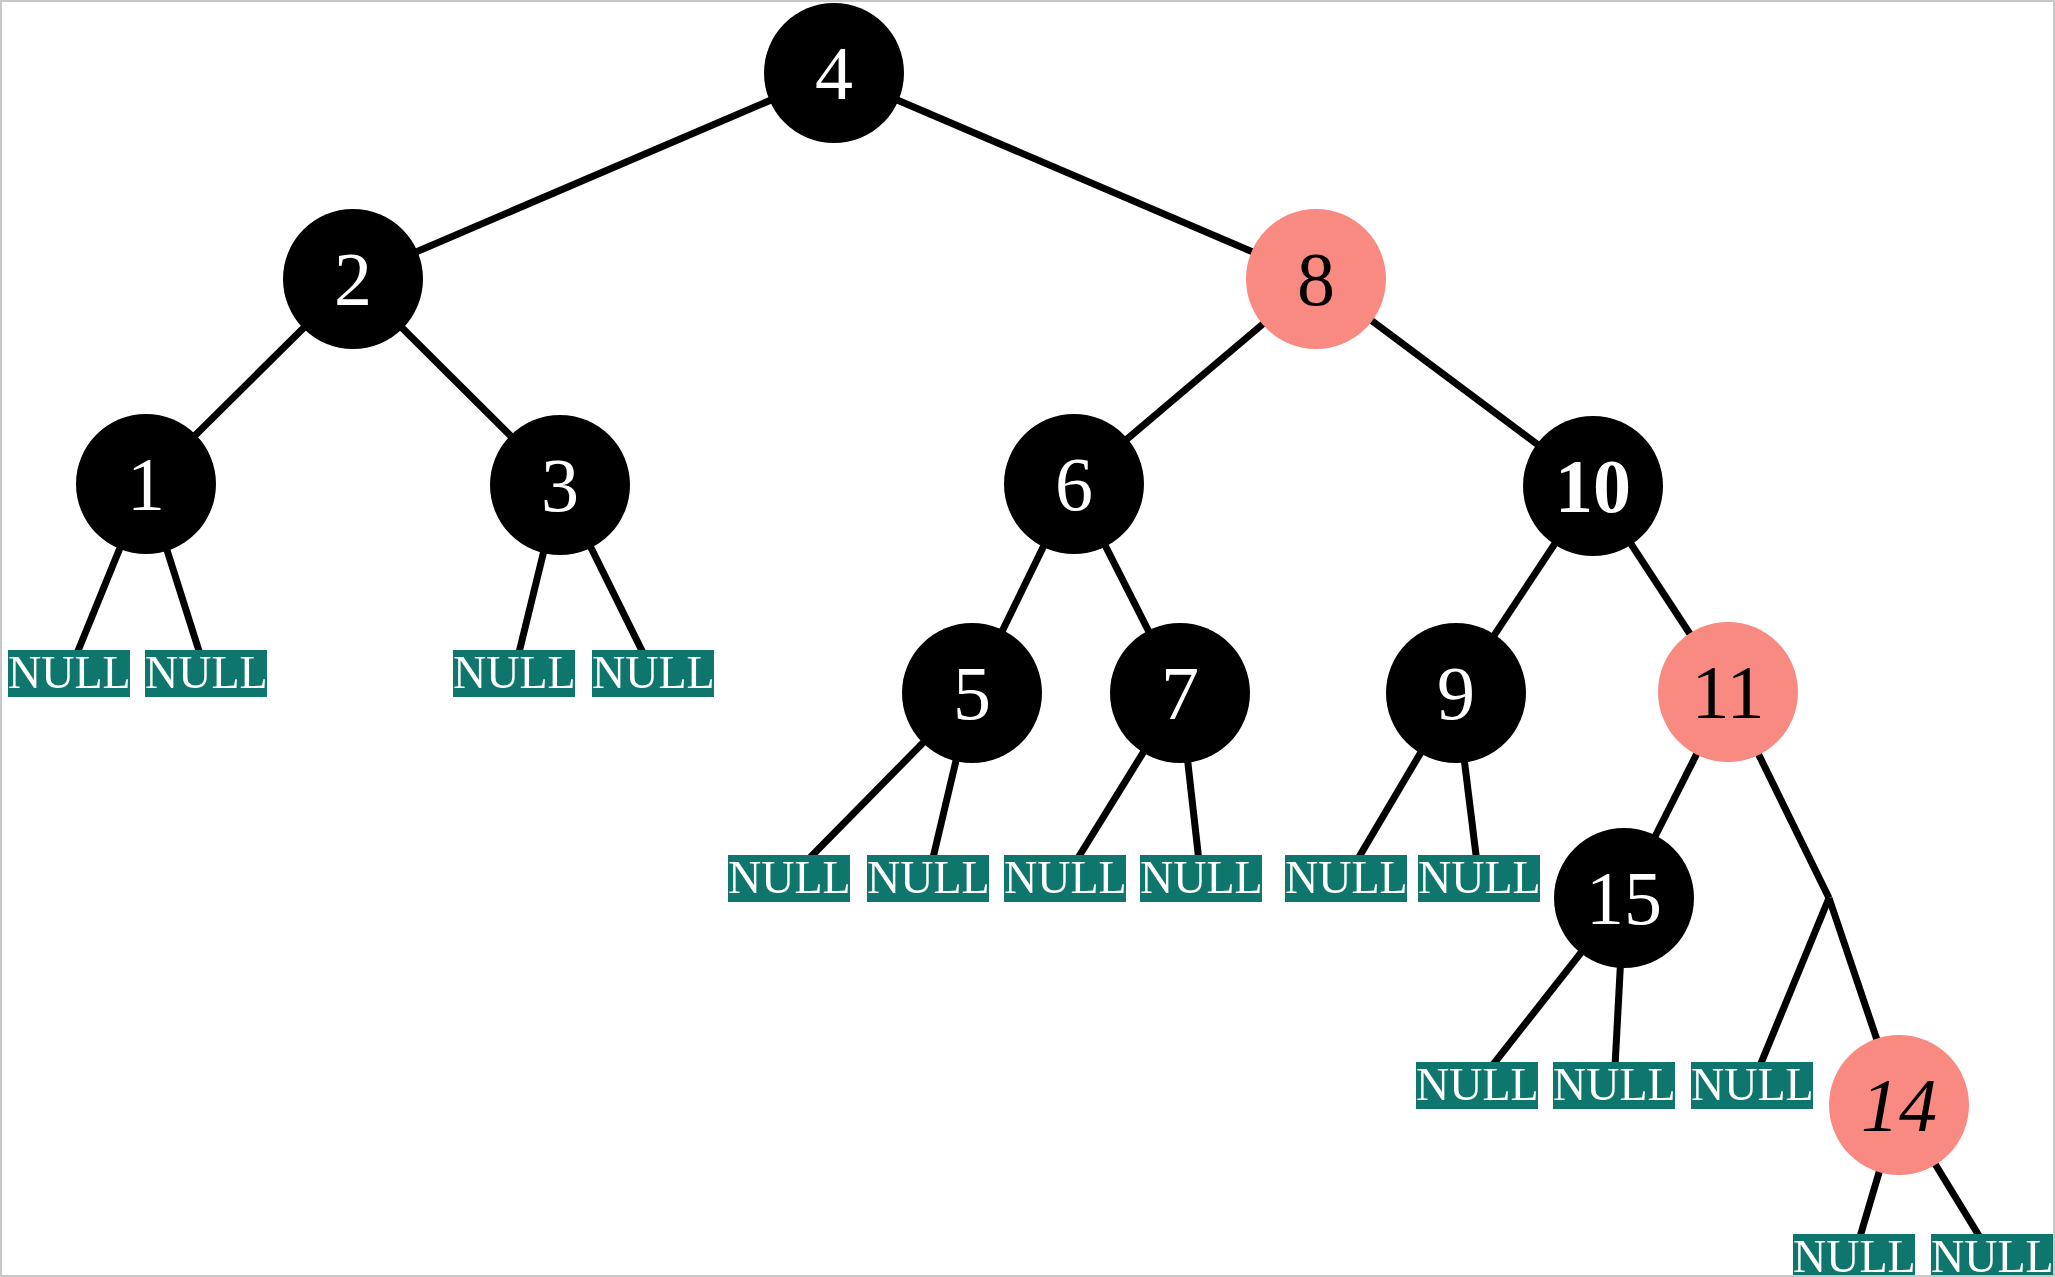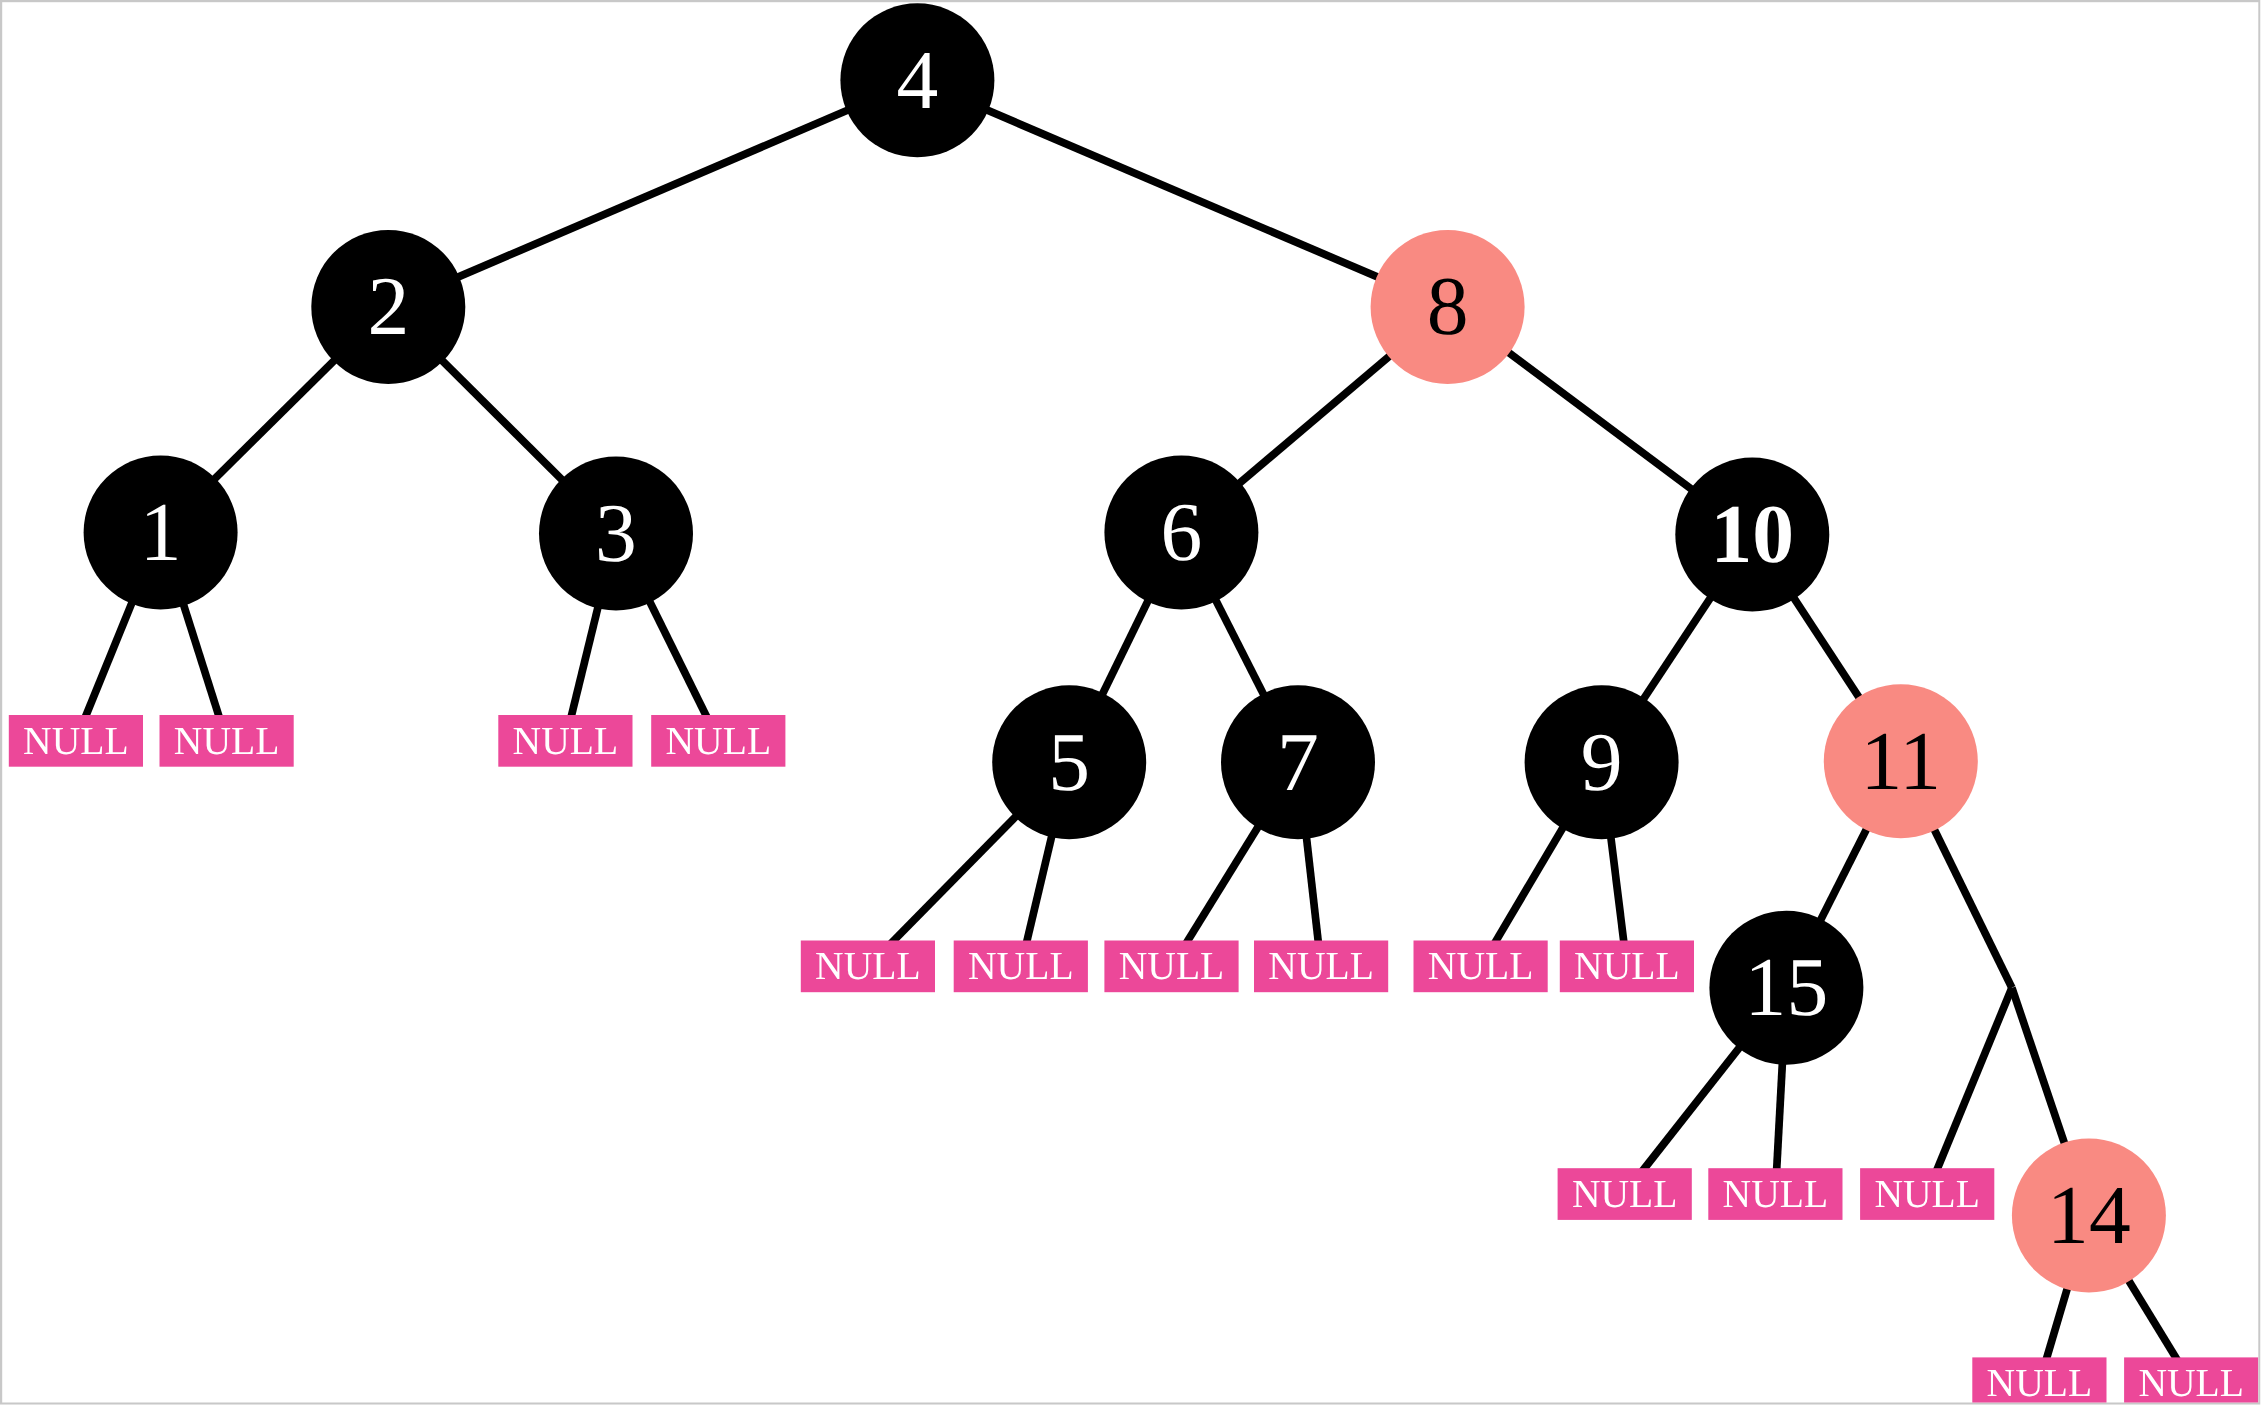--- a/index.html
+++ b/index.html
@@ -41,25 +41,25 @@
     color: #ffffff;
   }
   .node.red {
     background: #f98a82;
     color: #000000;
   }
   .null-box {
     position: absolute;
     width: 122px;
     height: 47px;
-    background: #ec4899;
+    background: #0f766e;
     color: #ffffff;
     text-align: center;
     line-height: 46px;
-    font-size: 36px;
+    font-size: 46px;
     user-select: none;
   }
 </style>
 </head>
 <body>
 
 <div class="stage">
 
   <svg class="edges" width="2055" height="1277" viewBox="0 0 2055 1277">
     <line x1="832" y1="71" x2="351" y2="277"></line>
@@ -97,21 +97,21 @@
   <div class="node red" style="left:1244px; top:207px;">8</div>
   <div class="node black" style="left:74px;   top:412px;">1</div>
   <div class="node black" style="left:488px;  top:413px;">3</div>
   <div class="node black" style="left:1002px; top:412px;">6</div>
   <div class="node black" style="left:1521px; top:414px;font-weight:bold;">10</div>
   <div class="node black" style="left:900px;  top:621px;">5</div>
   <div class="node black" style="left:1108px; top:621px;">7</div>
   <div class="node black" style="left:1384px; top:621px;">9</div>
   <div class="node red" style="left:1656px; top:620px;">11</div>
   <div class="node black" style="left:1552px; top:826px;">15</div>
-  <div class="node red" style="left:1827px; top:1033px;">14</div>
+  <div class="node red" style="left:1827px; top:1033px;font-style:italic;">14</div>
 
   <div class="null-box" style="left:6px;    top:648px;">NULL</div>
   <div class="null-box" style="left:143px;  top:648px;">NULL</div>
   <div class="null-box" style="left:451px;  top:648px;">NULL</div>
   <div class="null-box" style="left:590px;  top:648px;">NULL</div>
 
   <div class="null-box" style="left:726px;  top:853px;">NULL</div>
   <div class="null-box" style="left:865px;  top:853px;">NULL</div>
   <div class="null-box" style="left:1002px; top:853px;">NULL</div>
   <div class="null-box" style="left:1138px; top:853px;">NULL</div>

